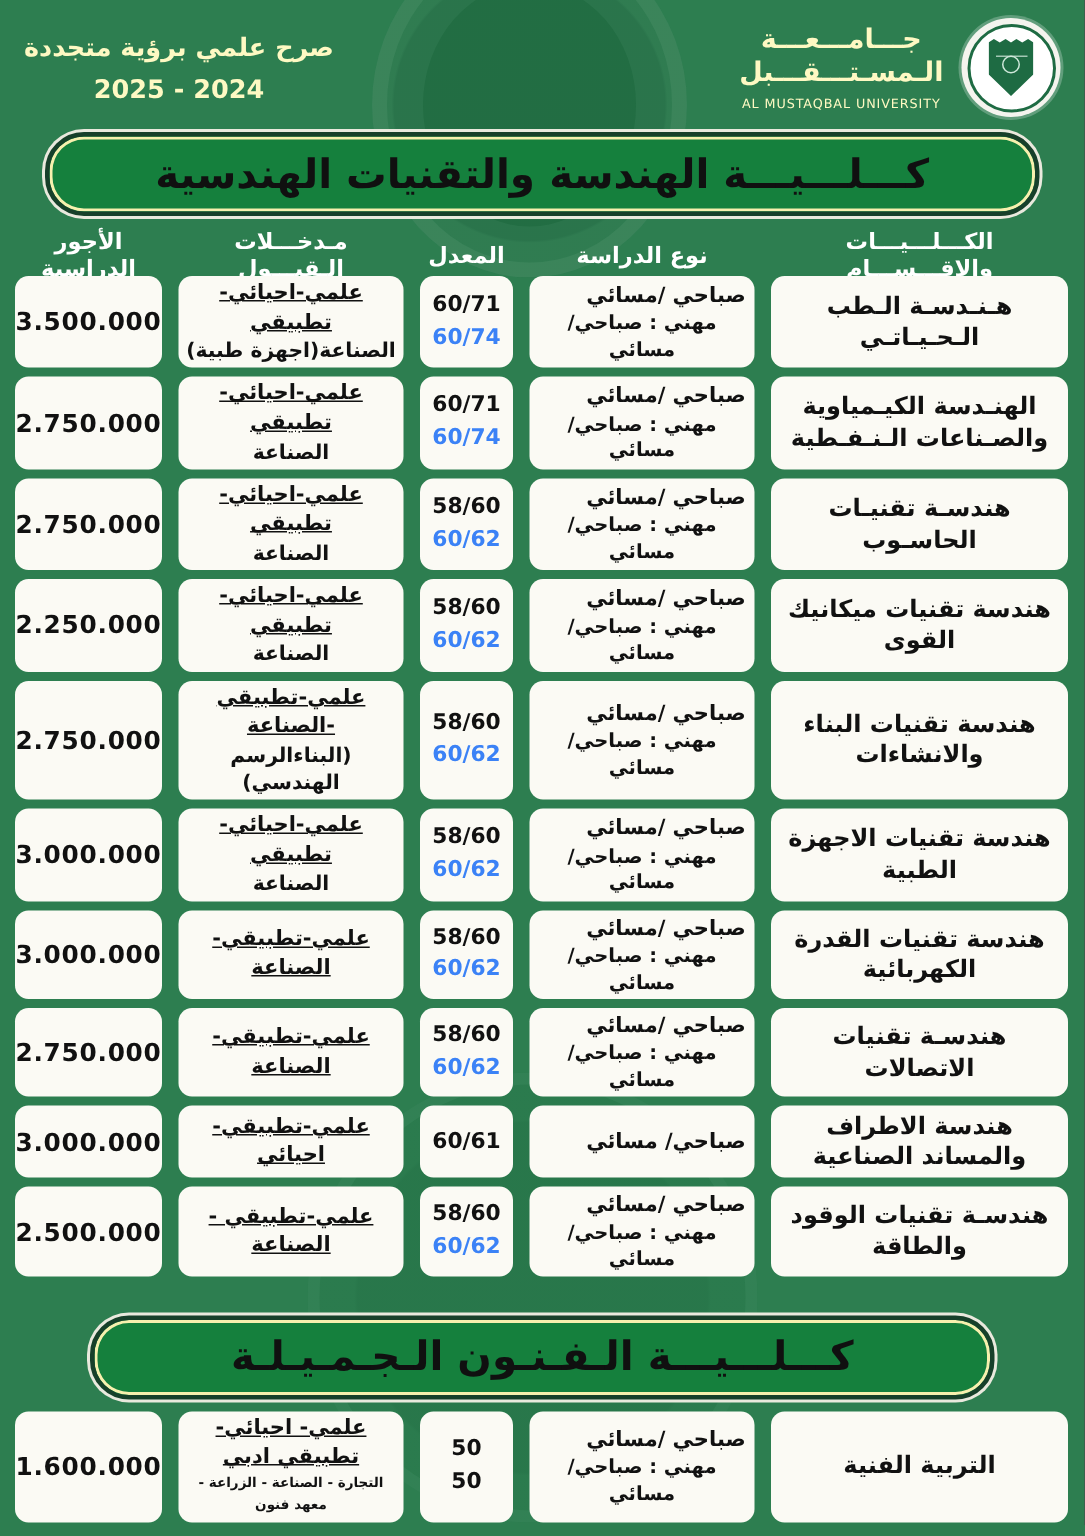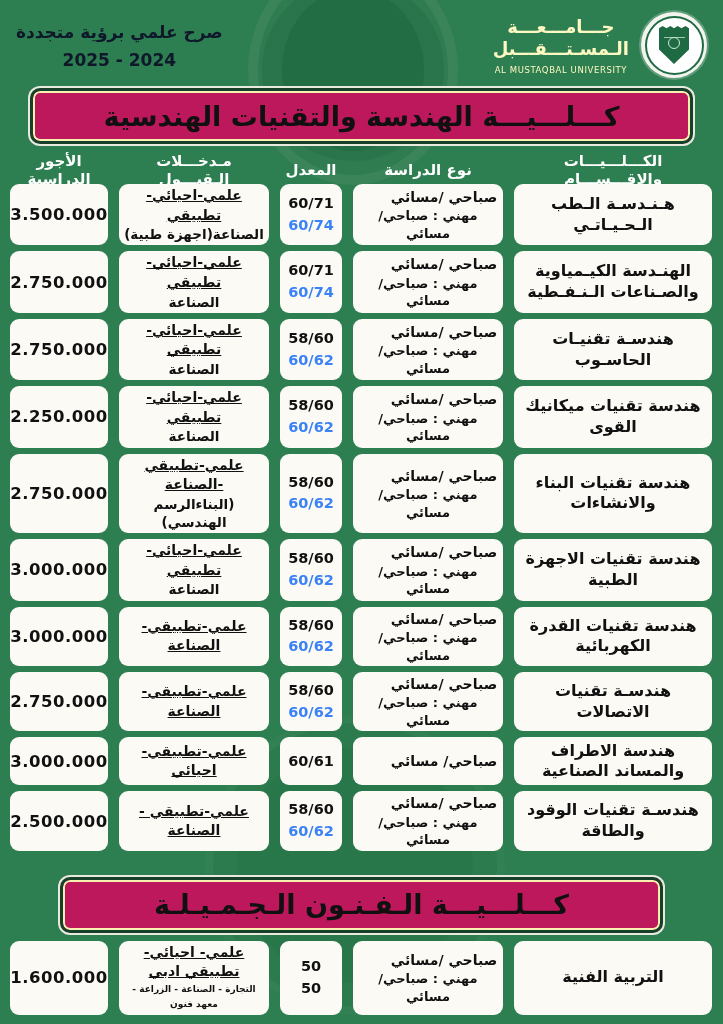--- a/index.html
+++ b/index.html
@@ -11,36 +11,36 @@
   
   .wm{position:absolute;border-radius:50%;pointer-events:none;z-index:1;}
   .wm-top{width:210px;height:230px;left:248px;top:-45px;
     background:radial-gradient(circle at 50% 50%, rgba(16,82,46,.38) 0 58%, rgba(16,82,46,.18) 59% 74%, transparent 75%);
     box-shadow:inset 0 0 0 10px rgba(160,210,180,.10), inset 0 0 0 34px rgba(160,210,180,.07);}
   .wm-bottom{width:300px;height:300px;left:205px;top:715px;
     background:radial-gradient(circle, rgba(16,82,46,.16) 0 55%, rgba(16,82,46,.07) 56% 72%, transparent 73%);
     box-shadow:inset 0 0 0 8px rgba(160,210,180,.07);}
   
   .header{position:relative;z-index:2;display:flex;justify-content:space-between;align-items:flex-start;padding:12px 16px 0;}
-  .tagline{color:#0f172a;text-align:center;margin-top:10px;margin-right:26px;}
+  .tagline{color:#fef9c3;text-align:center;margin-top:10px;margin-right:26px;}
   .tagline .l1{font-size:17px;font-weight:bold;}
   .tagline .l2{font-size:17px;font-weight:bold;margin-top:8px;direction:ltr;unicode-bidi:isolate;}
   .logo-group{display:flex;align-items:center;gap:12px;margin-left:2px;}
   .logo-text{text-align:center;color:#fef9c3;}
   .logo-ar{font-size:18px;font-weight:bold;line-height:1.25;letter-spacing:1px;}
   .logo-en{font-size:8.5px;letter-spacing:.6px;margin-top:4px;direction:ltr;unicode-bidi:isolate;}
   .emblem{width:66px;height:66px;background:#f4f4ee;border-radius:50%;display:flex;align-items:center;justify-content:center;box-shadow:0 0 0 2px rgba(255,255,255,.25);}
   .emblem-ring{width:55px;height:55px;border-radius:50%;border:2px solid #1e6b43;display:flex;align-items:center;justify-content:center;background:#fff;}
   .emblem-shield{width:30px;height:38px;background:#1e6b43;position:relative;
     clip-path:polygon(0 6%,12% 0,25% 6%,38% 0,50% 6%,62% 0,75% 6%,88% 0,100% 6%,100% 62%,50% 100%,0 62%);}
   .emblem-dot{position:absolute;left:50%;top:46%;transform:translate(-50%,-50%);width:10px;height:10px;border:1.5px solid #cfe8da;border-radius:50%;}
   .emblem-line{position:absolute;left:15%;right:15%;top:28%;height:1.5px;background:rgba(220,240,228,.7);}
   
-  .banner{position:relative;z-index:2;margin:10px 30px 0;height:50px;background:#be185d;
-    border:3px solid #17402a;border-radius:10px;box-shadow:0 0 0 2px #e9e9dd, inset 0 0 0 2px #f7f0ae;
+  .banner{position:relative;z-index:2;margin:10px 30px 0;height:50px;background:#15803d;
+    border:3px solid #17402a;border-radius:26px;box-shadow:0 0 0 2px #e9e9dd, inset 0 0 0 2px #f7f0ae;
     display:flex;align-items:center;justify-content:center;font-weight:bold;font-size:27px;color:#101010;}
   .banner.arts{margin:26px 60px 0;}
   
   .table{position:relative;z-index:2;margin:8px 6px 0;}
   .grid5{display:grid;grid-template-columns:198px 150px 62px 150px 98px;column-gap:11px;padding:0 5px;}
   .thead{color:#fff;font-weight:bold;font-size:15px;text-align:center;align-items:center;height:26px;margin-bottom:6px;}
   .rows{display:flex;flex-direction:column;gap:6px;}
   .cell{background:#fbfaf4;border-radius:9px;min-height:48px;box-sizing:border-box;padding:2px 4px;
     display:flex;flex-direction:column;align-items:center;justify-content:center;text-align:center;}
   .rows.arts-rows{gap:10px;margin-top:0;}

